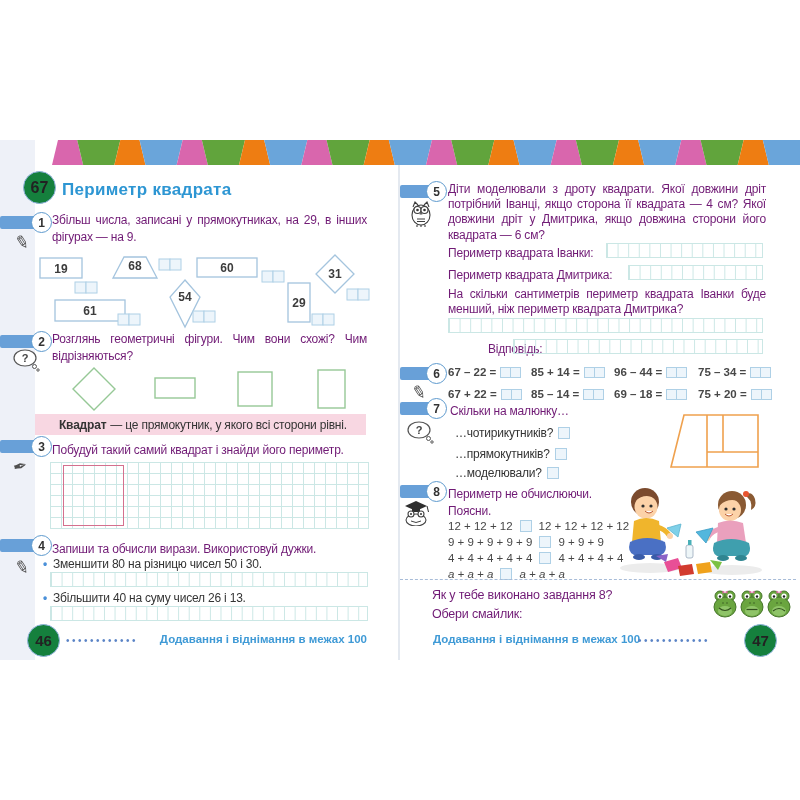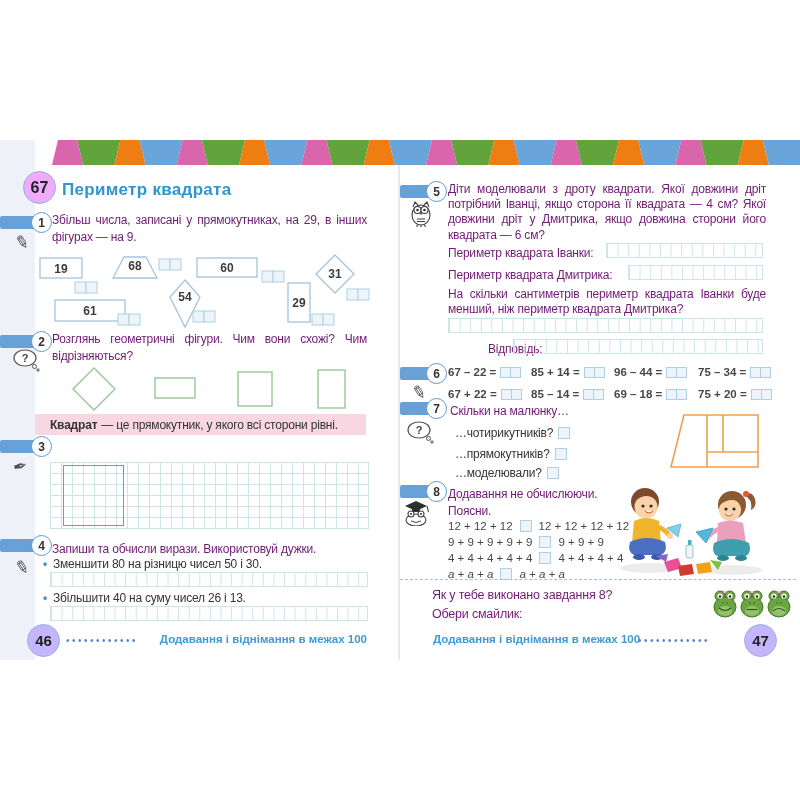--- a/index.html
+++ b/index.html
@@ -4,36 +4,36 @@
 <style>
   html,body{margin:0;padding:0;background:#fff;}
   #canvas{position:relative;width:800px;height:800px;background:#fff;
           font-family:"Liberation Sans",sans-serif;color:#343434;overflow:hidden;}
   .abs{position:absolute;}
   
   .strip{position:absolute;left:0;top:140px;width:35px;height:520px;background:#eef1f8;}
   .spine{position:absolute;left:398px;top:140px;width:2px;height:520px;background:#e4e9f0;}
   
   .lesson-circle{position:absolute;left:23px;top:171px;width:33px;height:33px;border-radius:50%;
-      background:#f0abfc;border:1.5px solid #8fb0dd;box-sizing:border-box;display:flex;
+      background:#15803d;border:1.5px solid #8fb0dd;box-sizing:border-box;display:flex;
       align-items:center;justify-content:center;font-size:16px;font-weight:bold;color:#222;}
   .lesson-title{position:absolute;left:62px;top:180px;font-size:17px;font-weight:bold;
       color:#2d96d3;white-space:nowrap;letter-spacing:.3px;}
   
   .bar{position:absolute;height:13px;width:40px;background:#68a0d8;border-radius:2px;}
   .tnum{position:absolute;width:21px;height:21px;border-radius:50%;background:#fff;
       border:1.5px solid #5e9ace;box-sizing:border-box;display:flex;align-items:center;
       justify-content:center;font-size:12px;font-weight:bold;color:#333;}
   
   .txt{position:absolute;font-size:12px;letter-spacing:-0.2px;line-height:17px;color:#701a75;}
   .para{text-align:justify;}
   .nw{white-space:nowrap;}
   .rp{line-height:15.2px;}
   .defbox{position:absolute;left:35px;top:414px;width:331px;height:21px;background:#f8d7e2;
-      display:flex;align-items:center;padding-left:15px;box-sizing:border-box;font-size:12px;
+      display:flex;align-items:center;padding-left:24px;box-sizing:border-box;font-size:12px;
       letter-spacing:-0.2px;white-space:nowrap;}
   .defbox b{margin-right:4px;}
   .bullet-dot{color:#4a90d9;margin-right:6px;font-weight:bold;}
   .bl{position:absolute;display:flex;align-items:baseline;font-size:12px;letter-spacing:-0.2px;white-space:nowrap;}
   
   .biggrid{position:absolute;background-image:
       linear-gradient(to right,#cbe7e5 1px,transparent 1px),
       linear-gradient(to bottom,#cbe7e5 1px,transparent 1px);
       background-size:11px 11px;border-right:1px solid #cbe7e5;border-bottom:1px solid #cbe7e5;}
   .ansgrid{position:absolute;height:15px;border:1px solid #cbe7e5;box-sizing:border-box;
@@ -51,21 +51,21 @@
   .cmp{position:absolute;display:flex;align-items:center;gap:7px;font-size:11.5px;
       font-weight:normal;color:#474747;white-space:nowrap;}
   .cmp.it span{font-style:italic;}
   .t7item{position:absolute;display:flex;align-items:center;gap:5px;font-size:12px;
       letter-spacing:-0.2px;white-space:nowrap;}
   
   .gicon{position:absolute;color:#4f4f4f;font-size:17px;}
   svg text{font-family:"Liberation Sans",sans-serif;}
   .shapes text{font-size:12px;font-weight:bold;fill:#3c3c3c;text-anchor:middle;}
   
-  .pgc{position:absolute;width:33px;height:33px;border-radius:50%;background:#c4b5fd;
+  .pgc{position:absolute;width:33px;height:33px;border-radius:50%;background:#15803d;
       border:1.5px solid #93b4e0;box-sizing:border-box;display:flex;align-items:center;
       justify-content:center;font-size:15px;font-weight:bold;color:#222;}
   .dots{position:absolute;color:#5b84c6;font-size:10px;letter-spacing:2.5px;white-space:nowrap;}
   .ftxt{position:absolute;color:#3f9ad6;font-weight:bold;font-size:11.5px;white-space:nowrap;}
   .dashline{position:absolute;left:400px;top:579px;width:396px;border-top:1.5px dashed #a8bcd8;}
 </style>
 </head>
 <body>
 
 <div id="canvas">
@@ -170,20 +170,21 @@
   <div class="defbox">
     <b>Квадрат</b>
     <span>— це прямокутник, у якого всі сторони рівні.</span>
   </div>
 
   <div class="bar" style="left:0;top:440px;"></div>
   <div class="tnum" style="left:31px;top:436px;">
     <span>3</span>
   </div>
   <div class="gicon" style="left:13px;top:456px;transform:rotate(-15deg);">✒</div>
+  <div class="txt nw" style="left:52px;top:442px;">Побудуй такий самий квадрат і знайди його периметр.</div>
   <div class="biggrid" style="left:50px;top:462px;width:318px;height:66px;"></div>
   <div class="pink-square"></div>
 
   <div class="bar" style="left:0;top:539px;"></div>
   <div class="tnum" style="left:31px;top:535px;">
     <span>4</span>
   </div>
   <div class="gicon" style="left:15px;top:557px;transform:rotate(12deg);">✎</div>
   <div class="txt nw" style="left:52px;top:541px;">Запиши та обчисли вирази. Використовуй дужки.</div>
   <div class="bl" style="left:43px;top:557px;">
@@ -330,21 +331,21 @@
     <polygon points="4,7 15,2 26,7 15,12" fill="#2f2f2f"></polygon>
     <rect x="11" y="10" width="8" height="3" fill="#2f2f2f"></rect>
     <path d="M26 7 l1.5 6" stroke="#2f2f2f" stroke-width="1"></path>
     <ellipse cx="15" cy="21" rx="10" ry="6" fill="#fff" stroke="#444" stroke-width="1.1"></ellipse>
     <circle cx="10" cy="15" r="3" fill="#fff" stroke="#444" stroke-width="1.1"></circle>
     <circle cx="20" cy="15" r="3" fill="#fff" stroke="#444" stroke-width="1.1"></circle>
     <circle cx="10" cy="15" r="1" fill="#333"></circle>
       <circle cx="20" cy="15" r="1" fill="#333"></circle>
     <path d="M10 22 q5 3 10 0" fill="none" stroke="#444" stroke-width="1"></path>
   </svg>
-  <div class="txt nw" style="left:448px;top:486px;">Додавання не обчислюючи.</div>
+  <div class="txt nw" style="left:448px;top:486px;">Периметр не обчислюючи.</div>
   <div class="txt nw" style="left:448px;top:503px;">Поясни.</div>
   <div class="cmp" style="left:448px;top:520px;">
       <span>12 + 12 + 12</span>
       <i class="cell" style="width:12px;height:12px;"></i>
       <span>12 + 12 + 12 + 12</span>
     </div>
   <div class="cmp" style="left:448px;top:536px;">
       <span>9 + 9 + 9 + 9 + 9</span>
       <i class="cell" style="width:12px;height:12px;"></i>
       <span>9 + 9 + 9</span>

